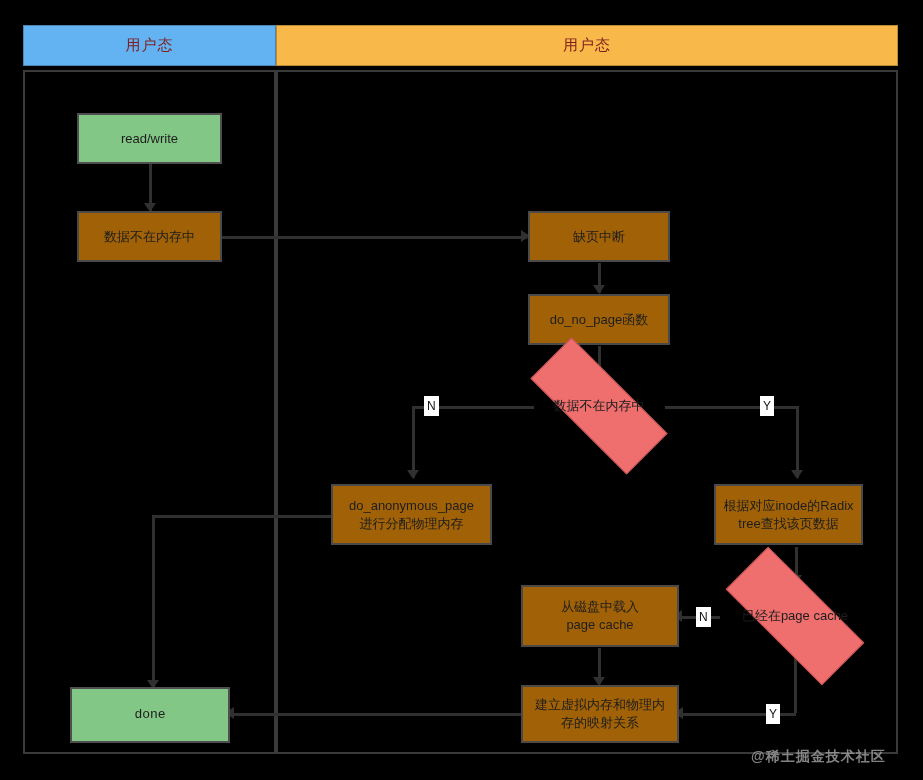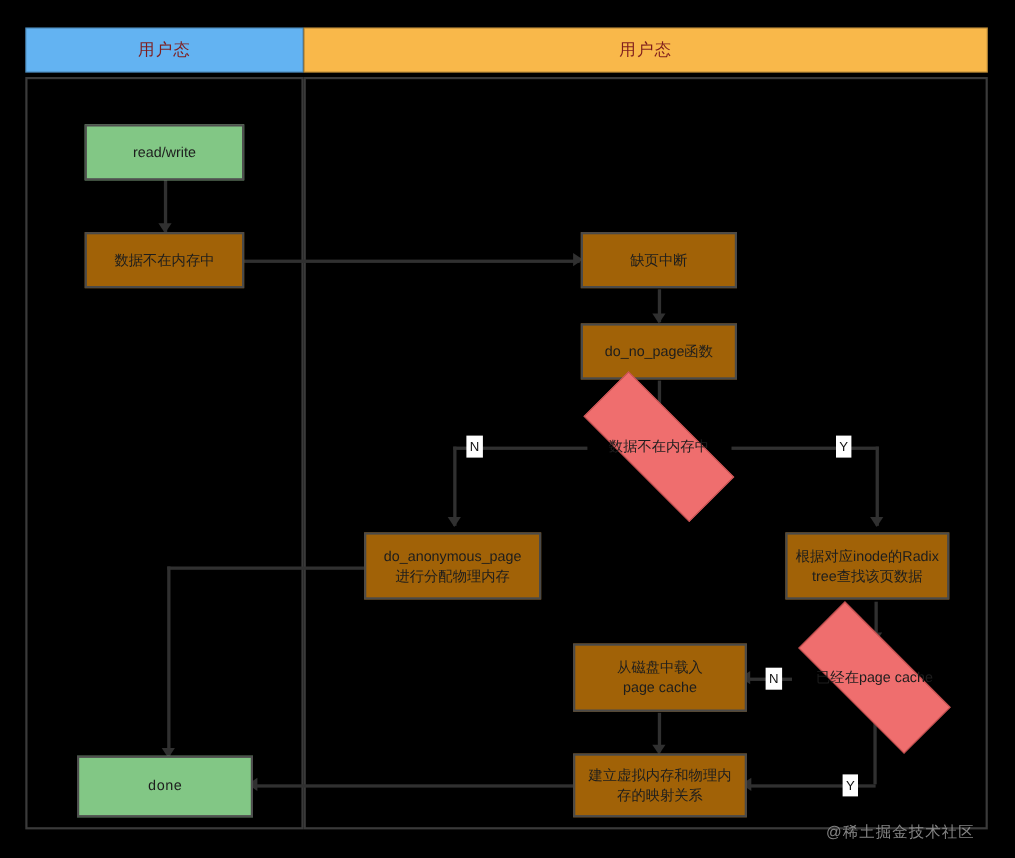--- a/index.html
+++ b/index.html
@@ -235,15 +235,15 @@
 
   <div class="node green" style="left:70px; top:687px; width:160px; height:56px;font-family:Liberation Mono, monospace;">
     <span>done</span>
   </div>
 
   <div class="branch-label" style="left:424px; top:396px;">N</div>
   <div class="branch-label" style="left:760px; top:396px;">Y</div>
   <div class="branch-label" style="left:696px; top:607px;">N</div>
   <div class="branch-label" style="left:766px; top:704px;">Y</div>
 
-  <div class="watermark" style="left:751px; top:748px;">@稀土掘金技术社区</div>
+  <div class="watermark" style="left:751px; top:748px;font-weight:bold;">@稀土掘金技术社区</div>
 
 </div>
 
 </body></html>

